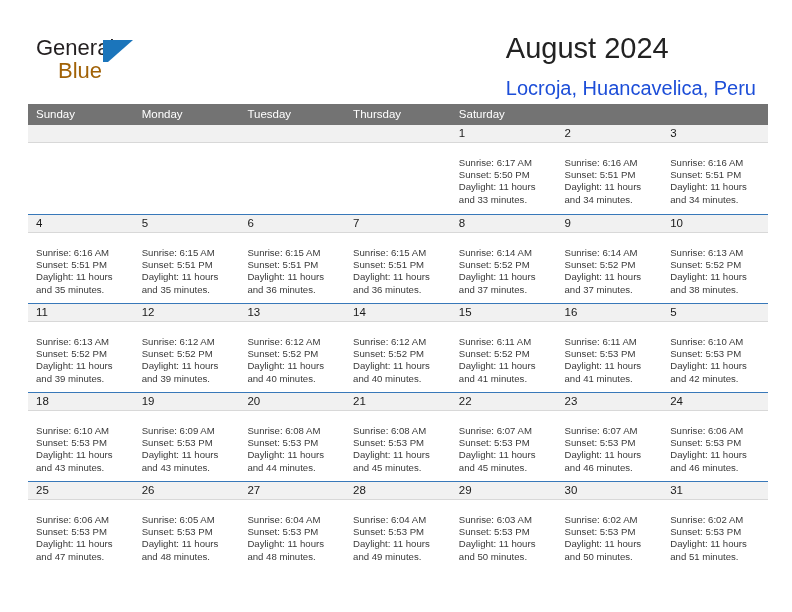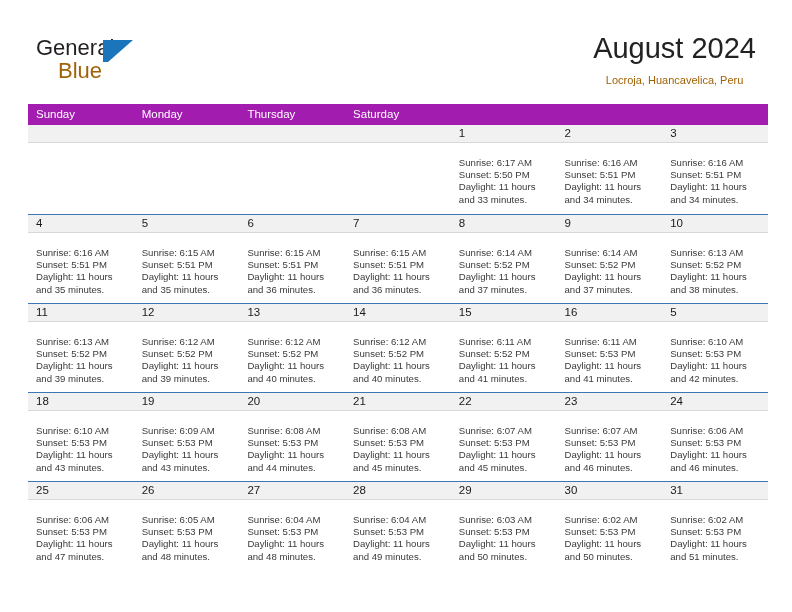--- a/index.html
+++ b/index.html
@@ -73,49 +73,49 @@
     width: 0;
     height: 0;
     border-top: 22px solid #1b75bb;
     border-right: 25px solid transparent;
   }
 
   #title-block {
     position: absolute;
     right: 36px;
     top: 30px;
-    text-align: center;
+    text-align: left;
   }
   #month-title {
     font-size: 29px;
     color: #222222;
     line-height: 36px;
     white-space: nowrap;
   }
   #location-title {
-    font-size: 11px;
-    color: #a16207;
+    font-size: 20px;
+    color: #1d4ed8;
     line-height: 20px;
-    margin-top: 4px;
+    margin-top: 12px;
     white-space: nowrap;
   }
 
   
   #calendar {
     position: absolute;
     left: 28px;
     top: 104px;
     width: 740px;
   }
 
   #weekday-row {
     display: flex;
     width: 740px;
     height: 21px;
-    background: #a21caf;
+    background: #737373;
   }
   .weekday-cell {
     flex: 0 0 105.714px;
     width: 105.714px;
     color: #ffffff;
     font-size: 11.5px;
     line-height: 21px;
     padding-left: 8px;
     box-sizing: border-box;
     white-space: nowrap;
@@ -185,20 +185,21 @@
     <div id="month-title">August 2024</div>
     <div id="location-title">Locroja, Huancavelica, Peru</div>
   </div>
 
 </div>
 
 <div id="calendar">
   <div id="weekday-row">
       <div class="weekday-cell">Sunday</div>
       <div class="weekday-cell">Monday</div>
+      <div class="weekday-cell">Tuesday</div>
       <div class="weekday-cell">Thursday</div>
       <div class="weekday-cell">Saturday</div>
     </div>
   <div id="weeks-container">
       <div class="week-row first">
         <div class="day-cell empty">
           <div class="day-number-band">
             <div class="day-number"></div>
           </div>
         </div>

